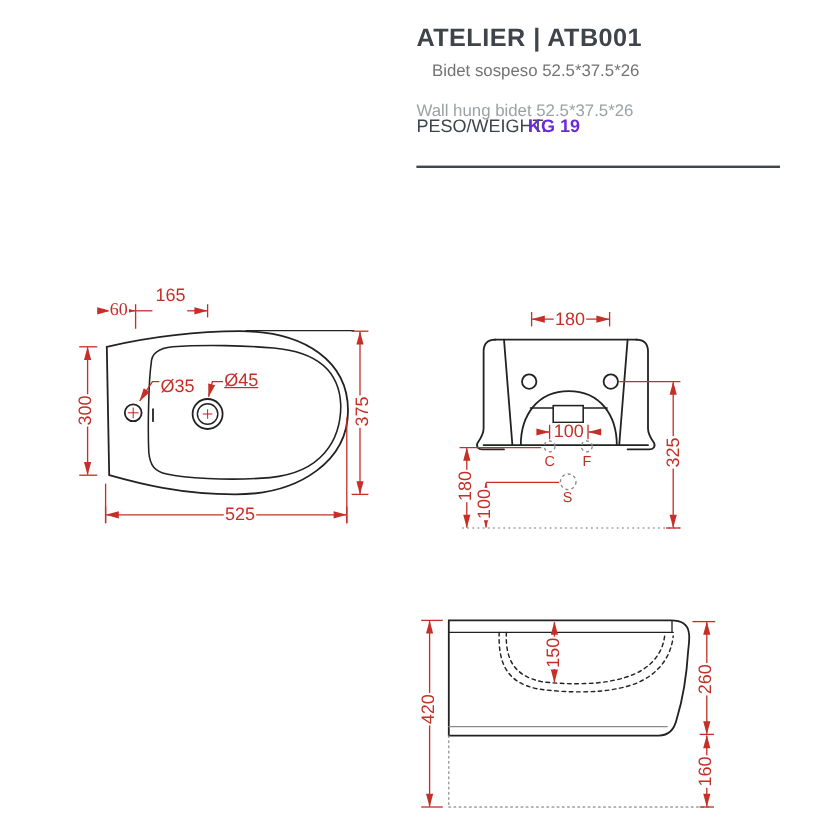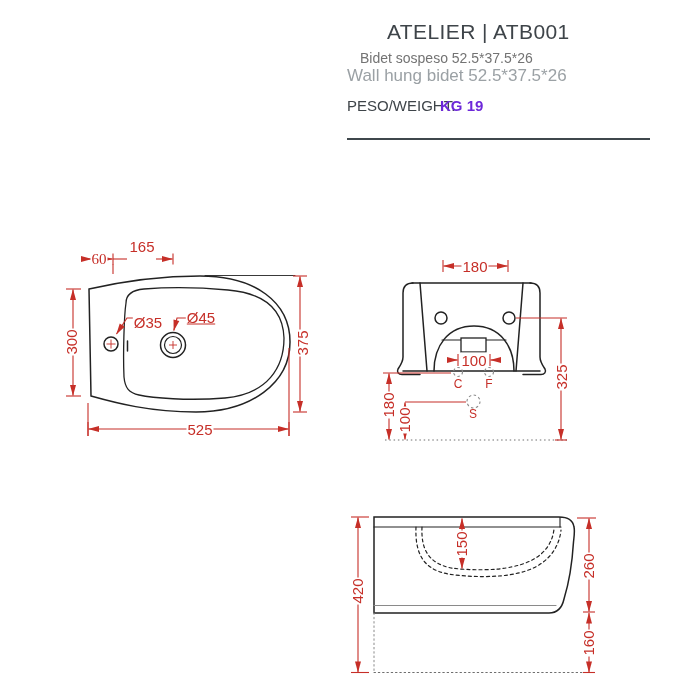--- a/index.html
+++ b/index.html
@@ -1,24 +1,24 @@
 <!DOCTYPE html>
 <html><head>
 <meta charset="utf-8">
 <style>
   html,body{margin:0;padding:0;background:#fff;}
   .page{position:relative;width:700px;height:700px;background:#fff;overflow:hidden;
         font-family:"Liberation Sans",sans-serif;}
   svg{position:absolute;left:0;top:0;}
 
   
-  .hdr-title{position:absolute;left:347px;top:20px;font-size:21px;font-weight:normal;
-             color:#3e4449;letter-spacing:.4px;white-space:nowrap;margin-left:40px;}
+  .hdr-title{position:absolute;left:347px;top:20px;font-size:21px;font-weight:bold;
+             color:#3e4449;letter-spacing:.4px;white-space:nowrap;}
   .hdr-sub1{position:absolute;left:360px;top:50px;font-size:14px;color:#737373;white-space:nowrap;}
-  .hdr-sub2{position:absolute;left:347px;top:66px;font-size:17px;color:#9ba1a5;white-space:nowrap;}
+  .hdr-sub2{position:absolute;left:347px;top:84px;font-size:14px;color:#9ba1a5;white-space:nowrap;}
   .hdr-wlabel{position:absolute;left:347px;top:97px;font-size:15px;font-weight:normal;color:#3e4449;}
   .hdr-wvalue{position:absolute;left:440px;top:97px;font-size:15px;font-weight:bold;color:#6d28d9;}
   .hdr-rule{position:absolute;left:347px;top:138px;width:303px;height:2px;background:#3f474c;}
 
   
   .dim{position:absolute;color:#c62f28;font-size:15px;line-height:1;background:#fff;
        padding:0 1px;transform:translate(-50%,-50%);white-space:nowrap;}
   .dim.v{transform:translate(-50%,-50%) rotate(-90deg);}
   .dim.sm{font-size:12px;background:transparent;padding:0;}
 </style>

